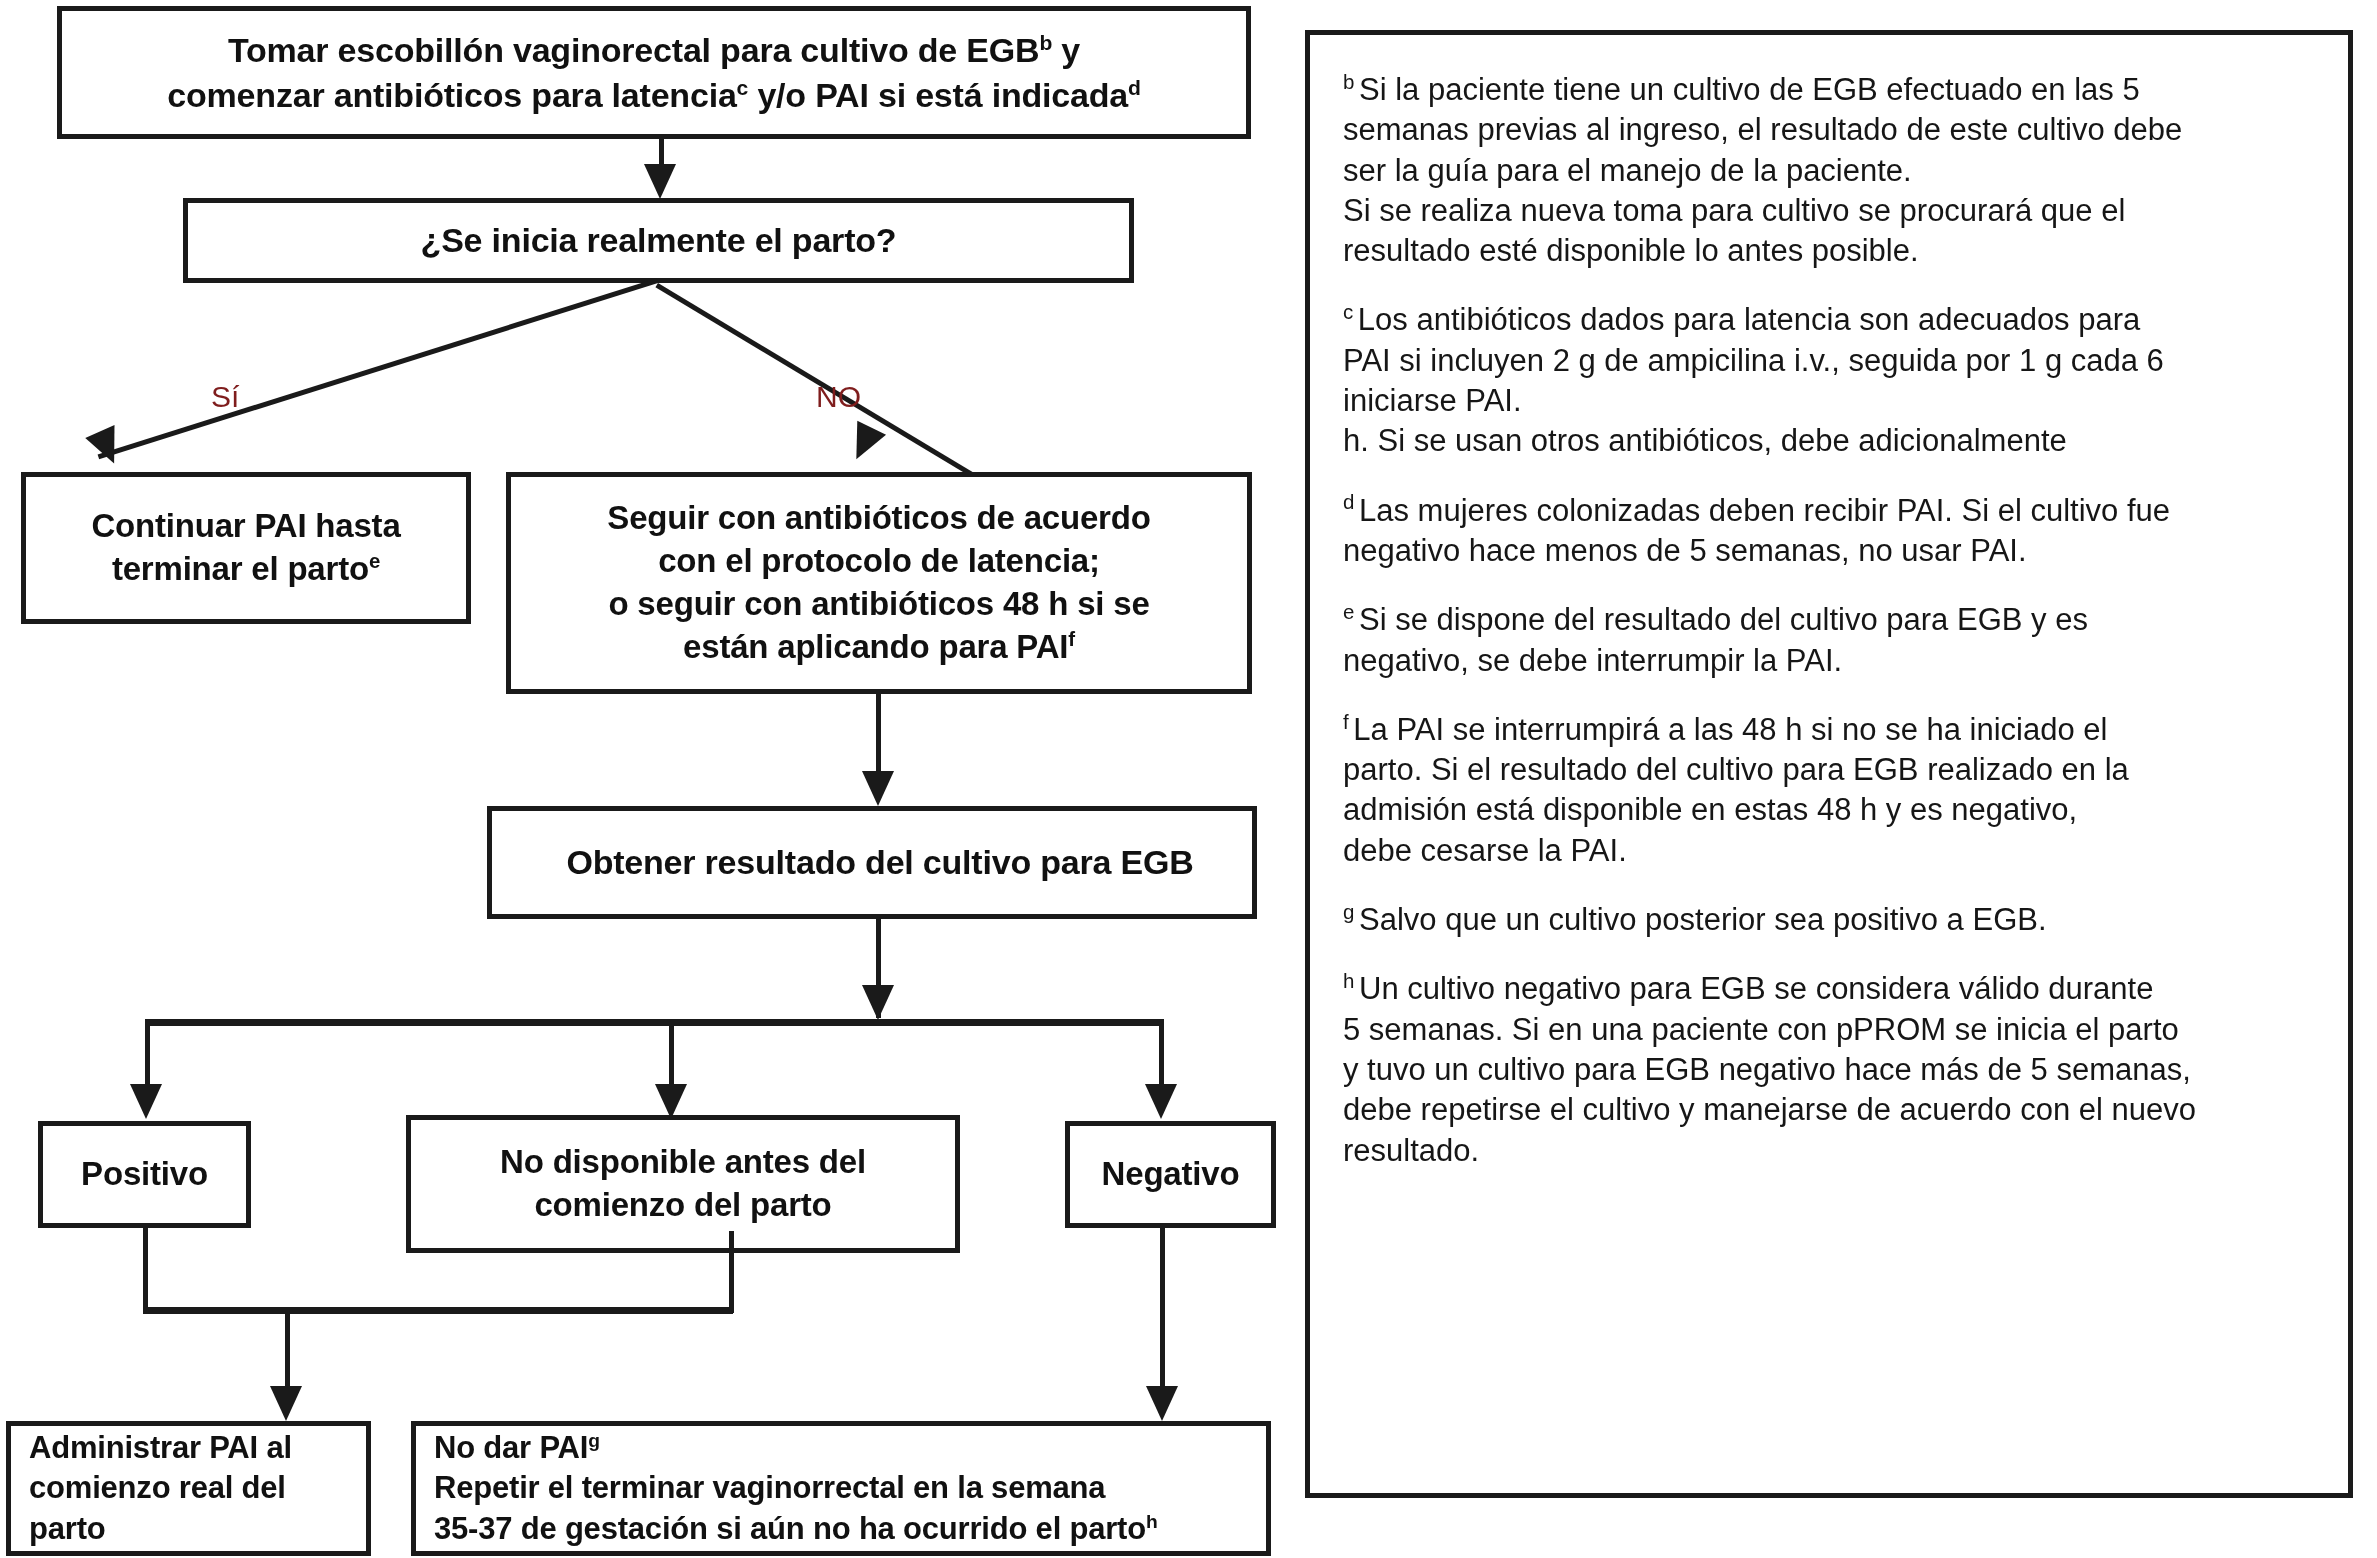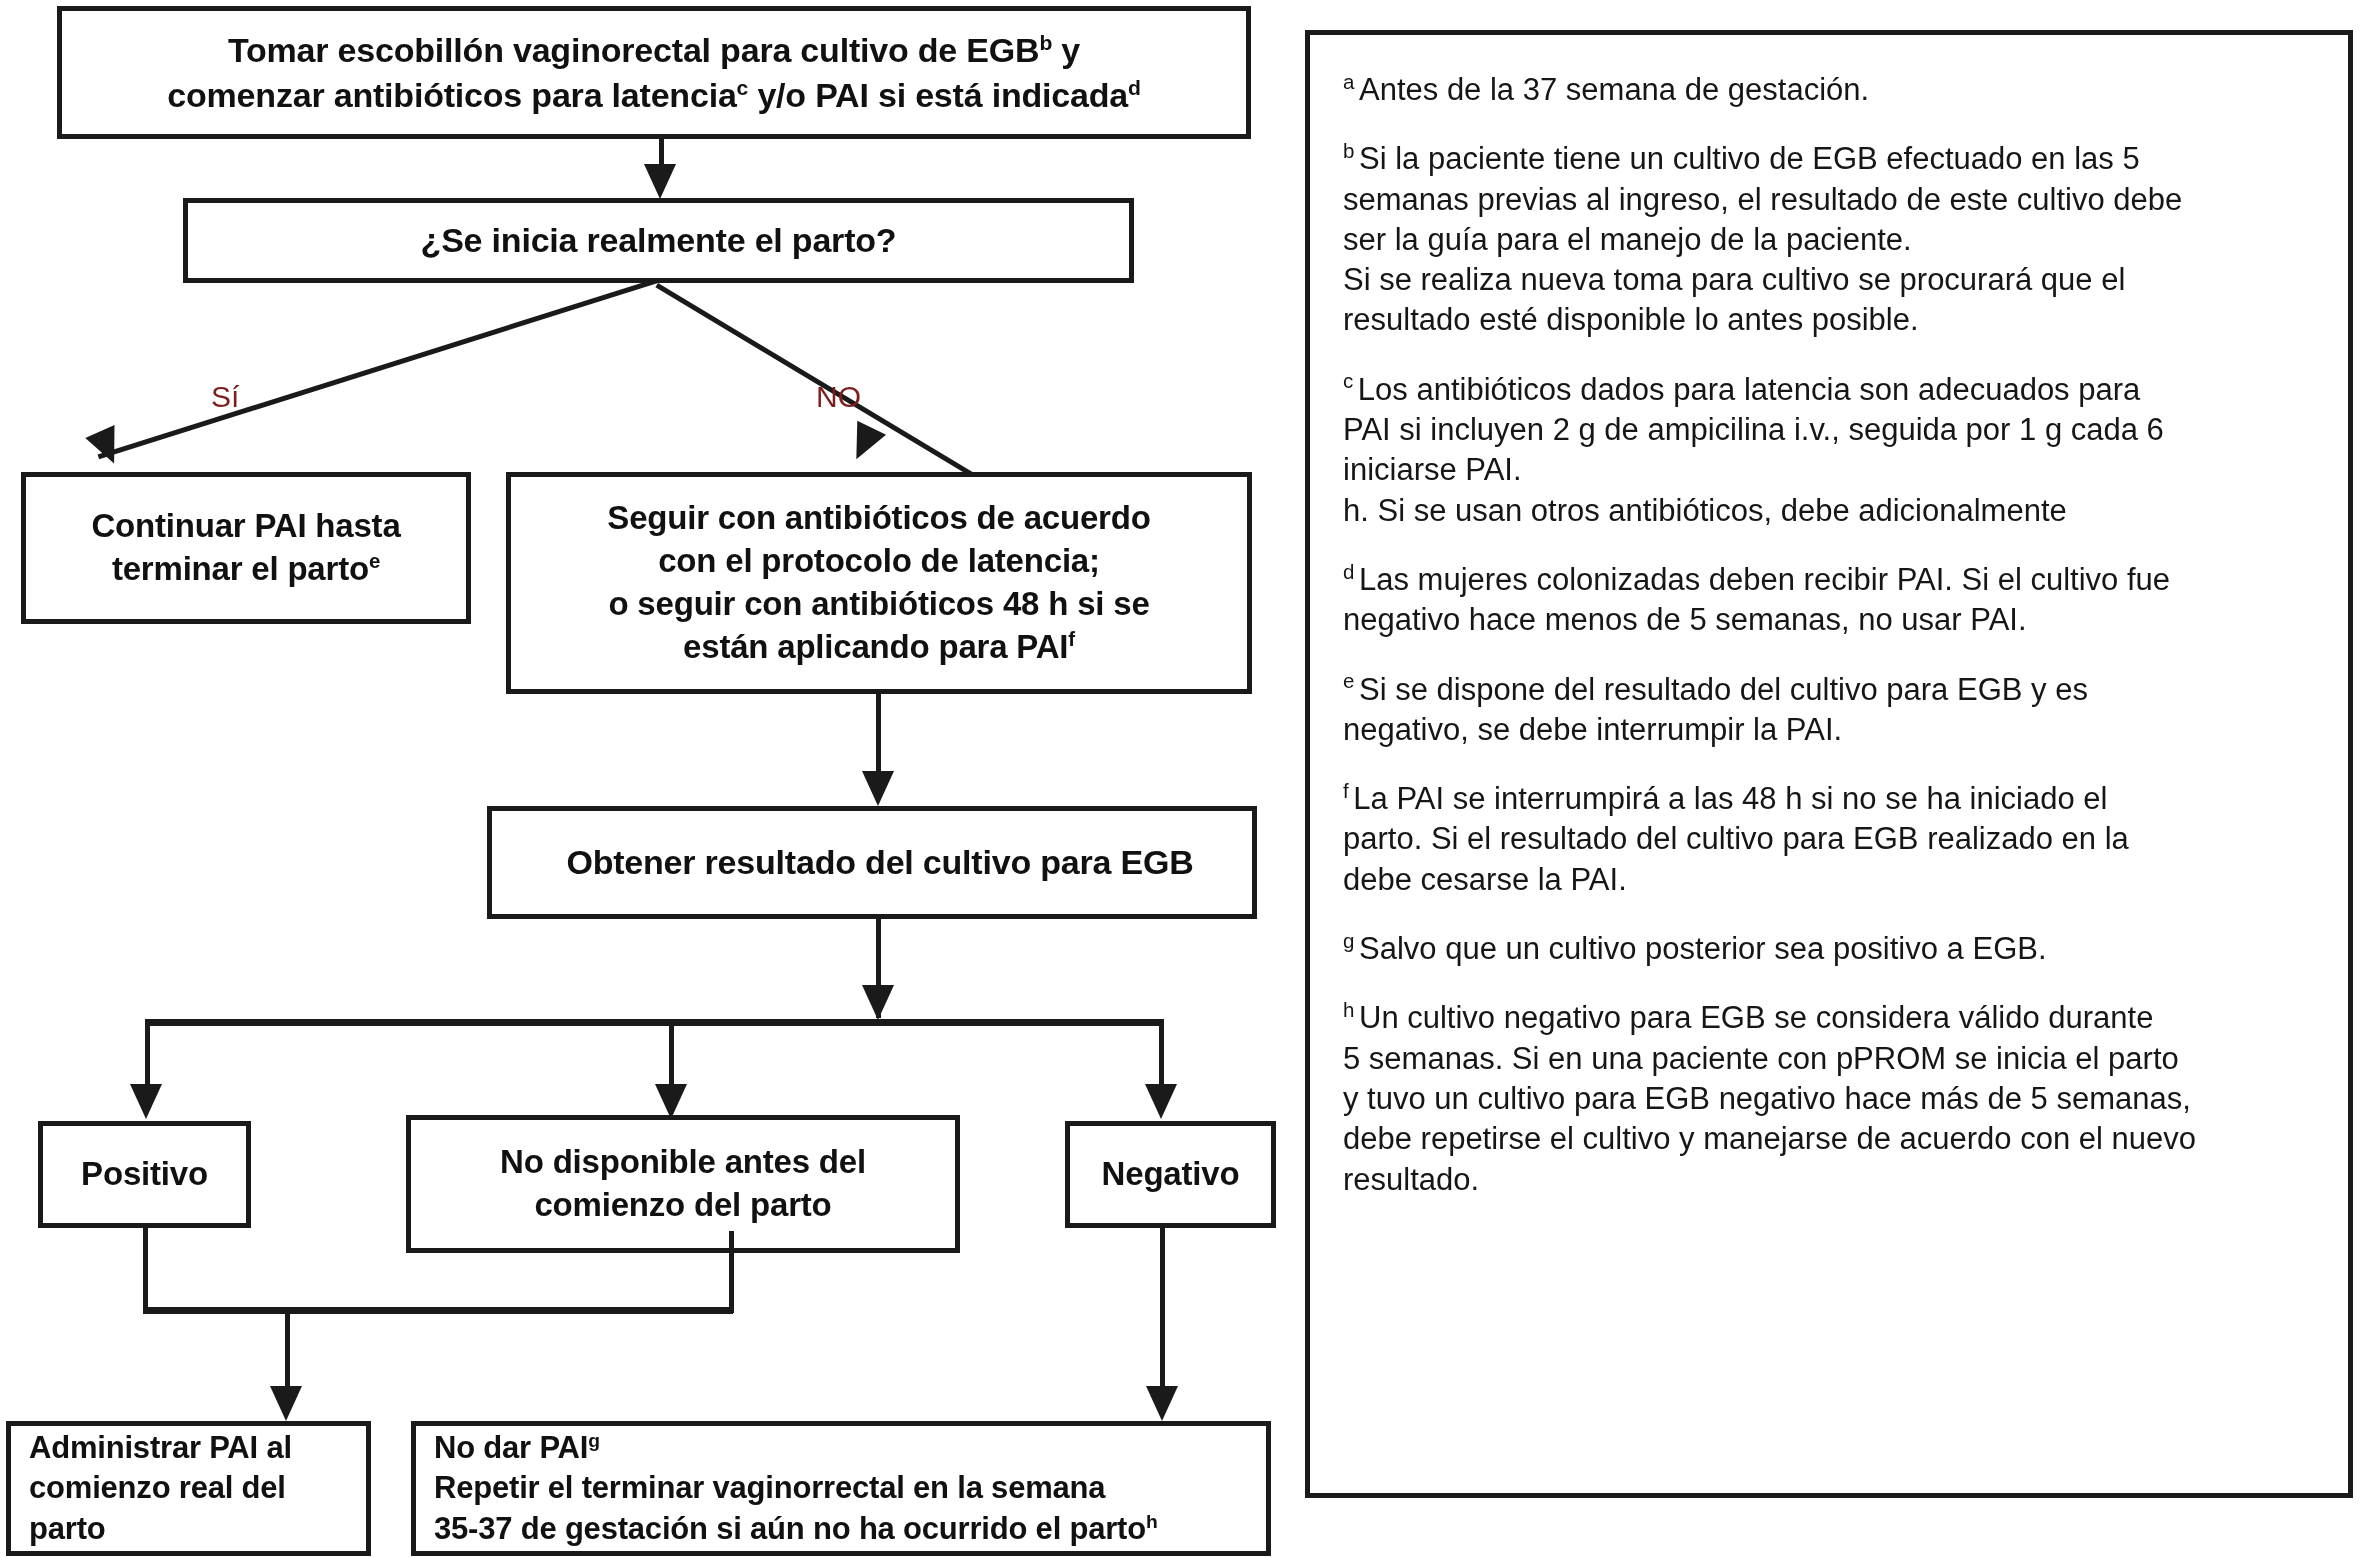--- a/index.html
+++ b/index.html
@@ -186,25 +186,24 @@
   <div class="box left-align" style="left:411px;top:1421px;width:860px;height:135px;font-size:31px;">
     <span class="txt">
       <span>No dar PAI</span><sup>g</sup><br>
       <span>Repetir el terminar vaginorrectal en la semana</span><br>
       <span>35-37 de gestación si aún no ha ocurrido el parto</span><sup>h</sup>
     </span>
   </div>
 
   <div id="notes">
     <div id="notes-body">
-        <p class="note"><span class="mark">a</span><span>Antes de la 37 semana de gestación. </span></p>
         <p class="note"><span class="mark">b</span><span>Si la paciente tiene un cultivo de EGB efectuado en las 5 </span><span style="display: block;">semanas previas al ingreso, el resultado de este cultivo debe </span><span style="display: block;">ser la guía para el manejo de la paciente. </span><span style="display: block;">Si se realiza nueva toma para cultivo se procurará que el </span><span style="display: block;">resultado esté disponible lo antes posible. </span></p>
         <p class="note"><span class="mark">c</span><span>Los antibióticos dados para latencia son adecuados para </span><span style="display: block;">PAI si incluyen 2 g de ampicilina i.v., seguida por 1 g cada 6 </span><span style="display: block;">iniciarse PAI. </span><span style="display: block;">h. Si se usan otros antibióticos, debe adicionalmente </span></p>
         <p class="note"><span class="mark">d</span><span>Las mujeres colonizadas deben recibir PAI. Si el cultivo fue </span><span style="display: block;">negativo hace menos de 5 semanas, no usar PAI. </span></p>
         <p class="note"><span class="mark">e</span><span>Si se dispone del resultado del cultivo para EGB y es </span><span style="display: block;">negativo, se debe interrumpir la PAI. </span></p>
-        <p class="note"><span class="mark">f</span><span>La PAI se interrumpirá a las 48 h si no se ha iniciado el </span><span style="display: block;">parto. Si el resultado del cultivo para EGB realizado en la </span><span style="display: block;">debe cesarse la PAI. </span></p>
+        <p class="note"><span class="mark">f</span><span>La PAI se interrumpirá a las 48 h si no se ha iniciado el </span><span style="display: block;">parto. Si el resultado del cultivo para EGB realizado en la </span><span style="display: block;">admisión está disponible en estas 48 h y es negativo, </span><span style="display: block;">debe cesarse la PAI. </span></p>
         <p class="note"><span class="mark">g</span><span>Salvo que un cultivo posterior sea positivo a EGB. </span></p>
         <p class="note"><span class="mark">h</span><span>Un cultivo negativo para EGB se considera válido durante </span><span style="display: block;">5 semanas. Si en una paciente con pPROM se inicia el parto </span><span style="display: block;">y tuvo un cultivo para EGB negativo hace más de 5 semanas, </span><span style="display: block;">debe repetirse el cultivo y manejarse de acuerdo con el nuevo </span><span style="display: block;">resultado. </span></p>
       </div>
   </div>
 
 </div>
 
 
 </body></html>

